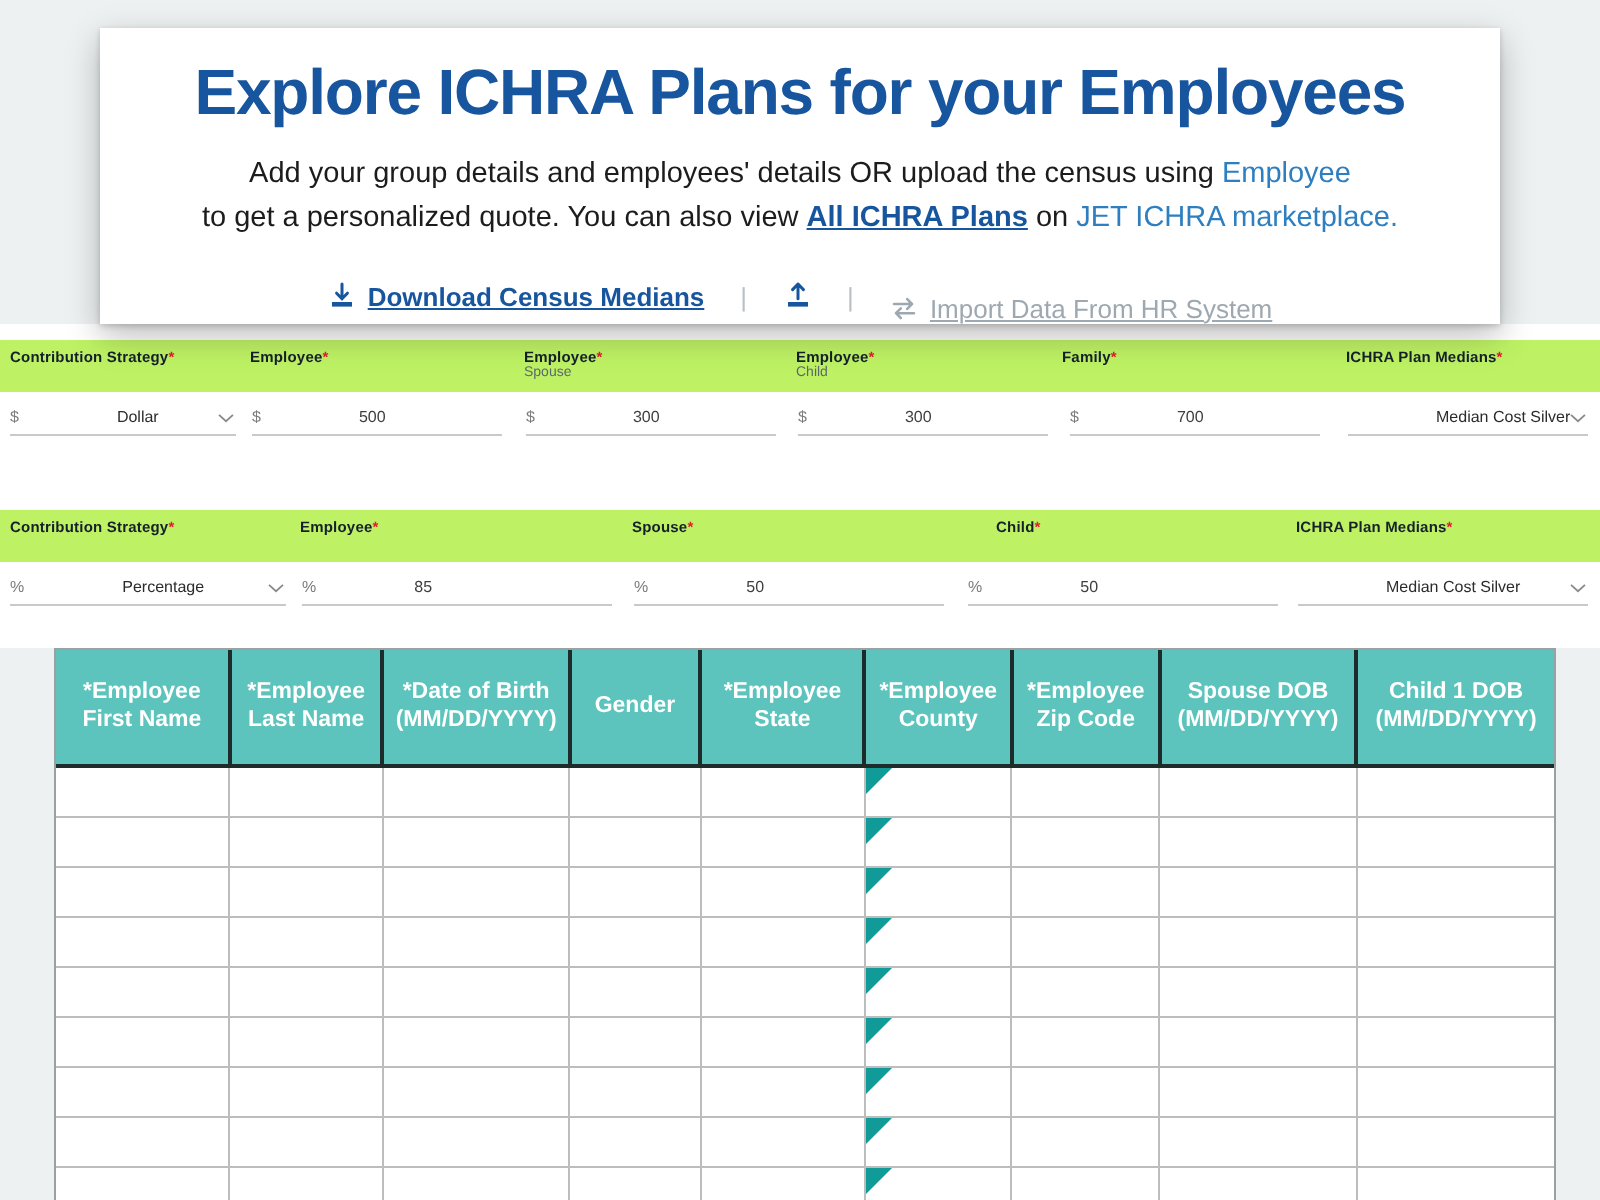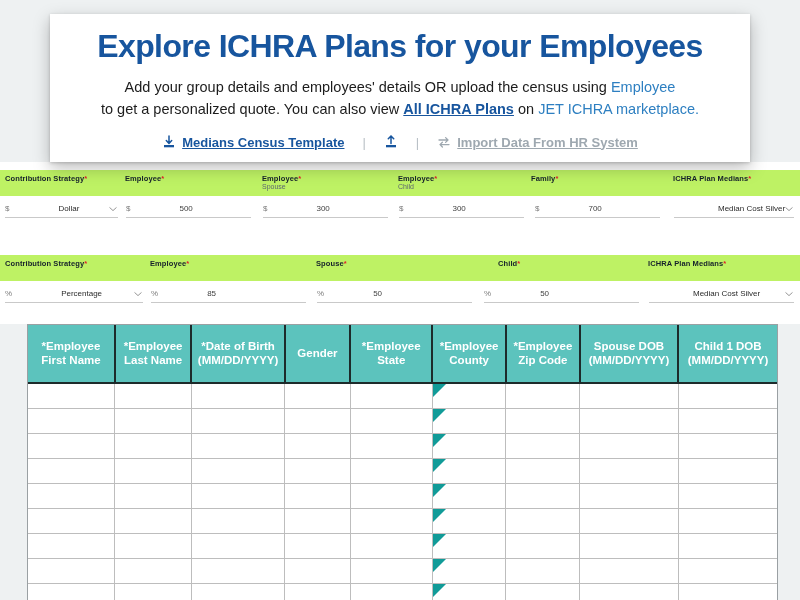--- a/index.html
+++ b/index.html
@@ -78,21 +78,22 @@
     align-items: center;
     gap: 6px;
     color: #17559e;
     font-weight: bold;
     text-decoration: underline;
     white-space: nowrap;
     cursor: pointer;
   }
   .action-link.disabled {
     color: #9ea8b0;
-    font-weight: bold;
+    font-weight: normal;
+    margin-top: 12px;
   }
   .action-sep {
     color: #b9c0c6;
     padding: 0 18px;
     font-size: 13px;
   }
   .act-ico { display: inline-block; width: 14px; height: 14px; line-height: 0; }
   .act-ico svg { display: block; }
 
   
@@ -239,21 +240,21 @@
     </div>
 
     <div class="hero-actions">
       <span class="action-link">
         <span class="act-ico">
           <svg viewBox="0 0 14 14" width="14" height="14" aria-hidden="true">
             <path d="M7 1v6.2M7 8.4L4.3 5.6M7 8.4l2.7-2.8" stroke="#17559e" stroke-width="1.5" fill="none" stroke-linecap="round"></path>
             <rect x="2" y="10" width="10" height="2.3" fill="#17559e"></rect>
           </svg>
         </span>
-        <span>Medians Census Template</span>
+        <span>Download Census Medians</span>
       </span>
 
       <span class="action-sep">|</span>
 
       <span class="action-link">
         <span class="act-ico">
           <svg viewBox="0 0 14 14" width="14" height="14" aria-hidden="true">
             <path d="M7 8.4V2.2M7 1l-2.7 2.8M7 1l2.7 2.8" stroke="#17559e" stroke-width="1.5" fill="none" stroke-linecap="round"></path>
             <rect x="2" y="10" width="10" height="2.3" fill="#17559e"></rect>
           </svg>

